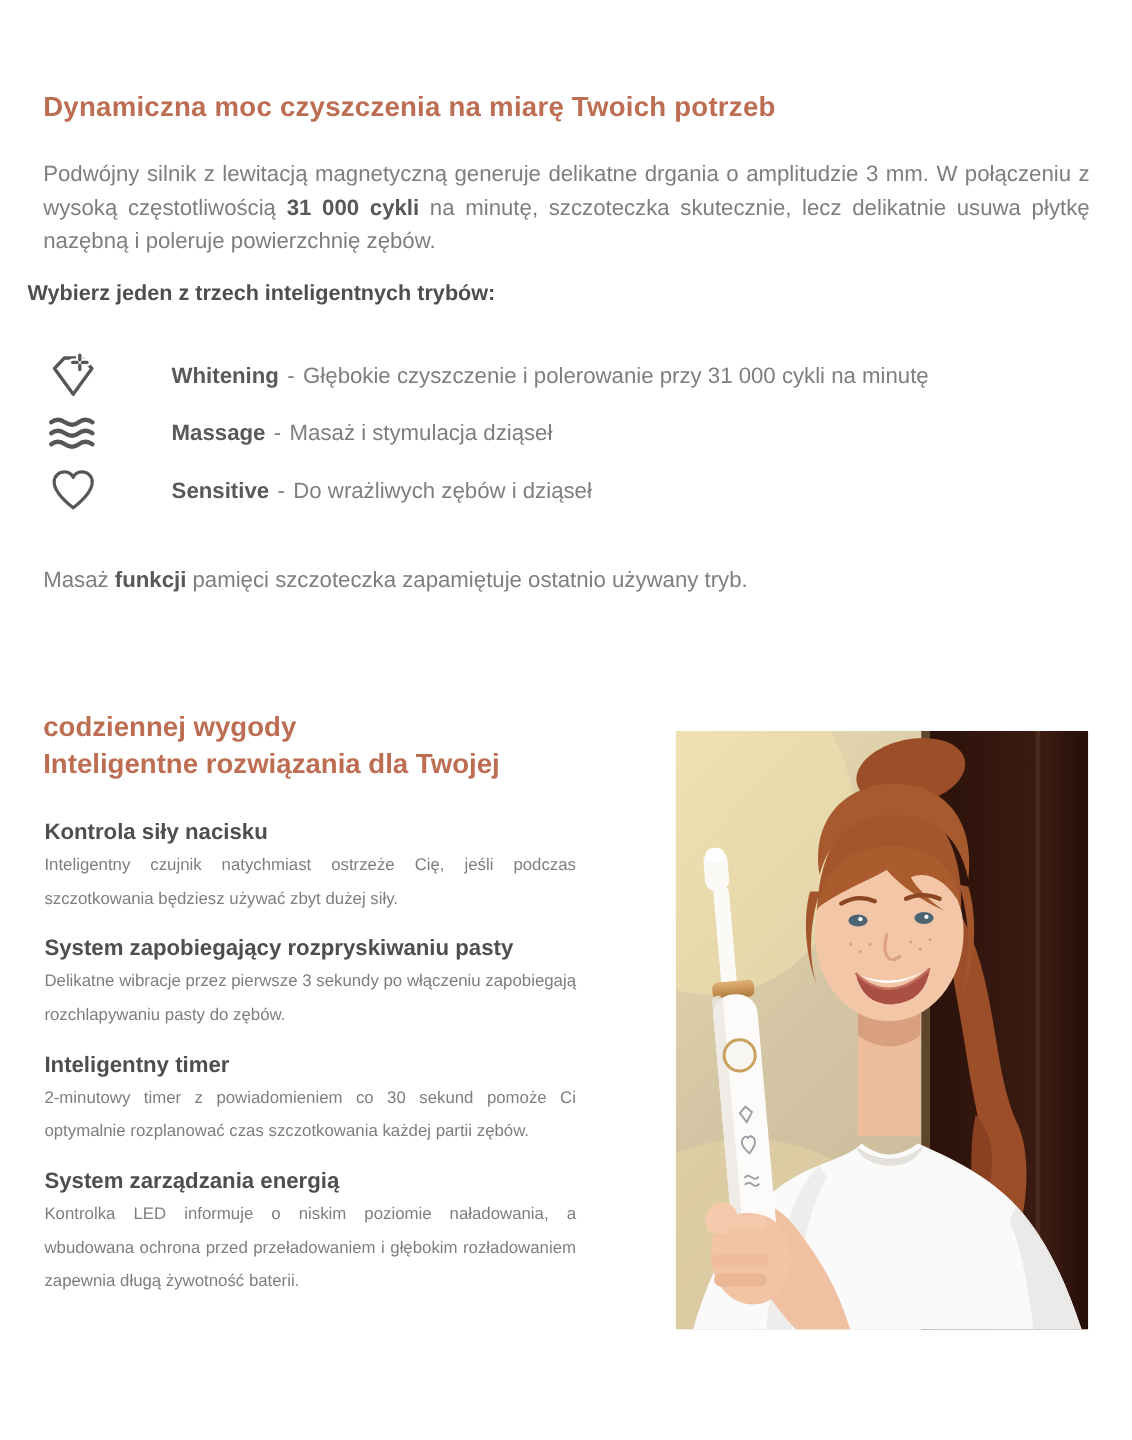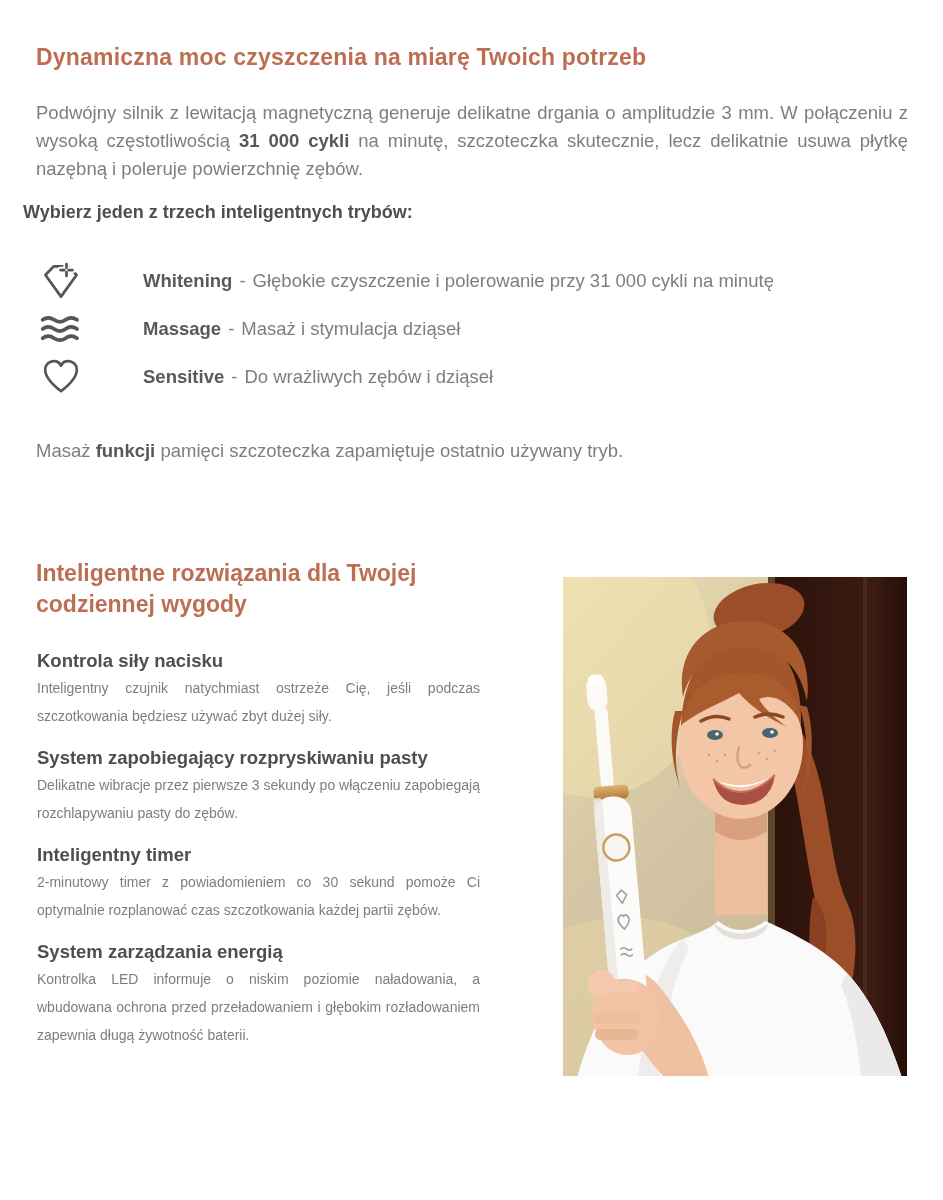--- a/index.html
+++ b/index.html
@@ -1,19 +1,19 @@
 <!DOCTYPE html>
 <html lang="pl"><head>
 <meta charset="utf-8">
 <style>
   * { margin:0; padding:0; box-sizing:border-box; }
   html,body { background:#ffffff; }
   #page {
     position:relative; width:943px; height:1076px; background:#ffffff;
-    font-family:"Liberation Sans", sans-serif; overflow:hidden;
+    font-family:"Liberation Sans", sans-serif; overflow:hidden;margin-top:32px;
   }
   .h-main {
     position:absolute; left:36px; top:44px; width:880px;
     font-size:23px; font-weight:bold; color:#bd6e52; letter-spacing:.2px;
   }
   .intro {
     position:absolute; left:36px; top:99px; width:872px;
     font-size:18.5px; line-height:28px; color:#7e7e7e; text-align:justify;
     hyphens:auto;
   }
@@ -101,22 +101,22 @@
         </svg>
       </span>
       <span class="mode-text"><span class="mode-name">Sensitive</span><span class="mode-sep">-</span><span>Do wrażliwych zębów i dziąseł</span></span>
     </div>
 
   </div>
 
   <p class="memory"><span>Masaż </span><b>funkcji</b><span> pamięci szczoteczka zapamiętuje ostatnio używany tryb.</span></p>
 
   <h1 class="h-smart">
+      <span style="display:block">codziennej wygody</span>
       <span style="display:block">Inteligentne rozwiązania dla Twojej</span>
-      <span style="display:block">codziennej wygody</span>
     </h1>
 
   <div class="features">
     <div class="feature">
       <div class="feature-title">Kontrola siły nacisku</div>
       <div class="feature-body">Inteligentny czujnik natychmiast ostrzeże Cię, jeśli podczas szczotkowania będziesz używać zbyt dużej siły.</div>
     </div>
     <div class="feature">
       <div class="feature-title">System zapobiegający rozpryskiwaniu pasty</div>
       <div class="feature-body">Delikatne wibracje przez pierwsze 3 sekundy po włączeniu zapobiegają rozchlapywaniu pasty do zębów.</div>

